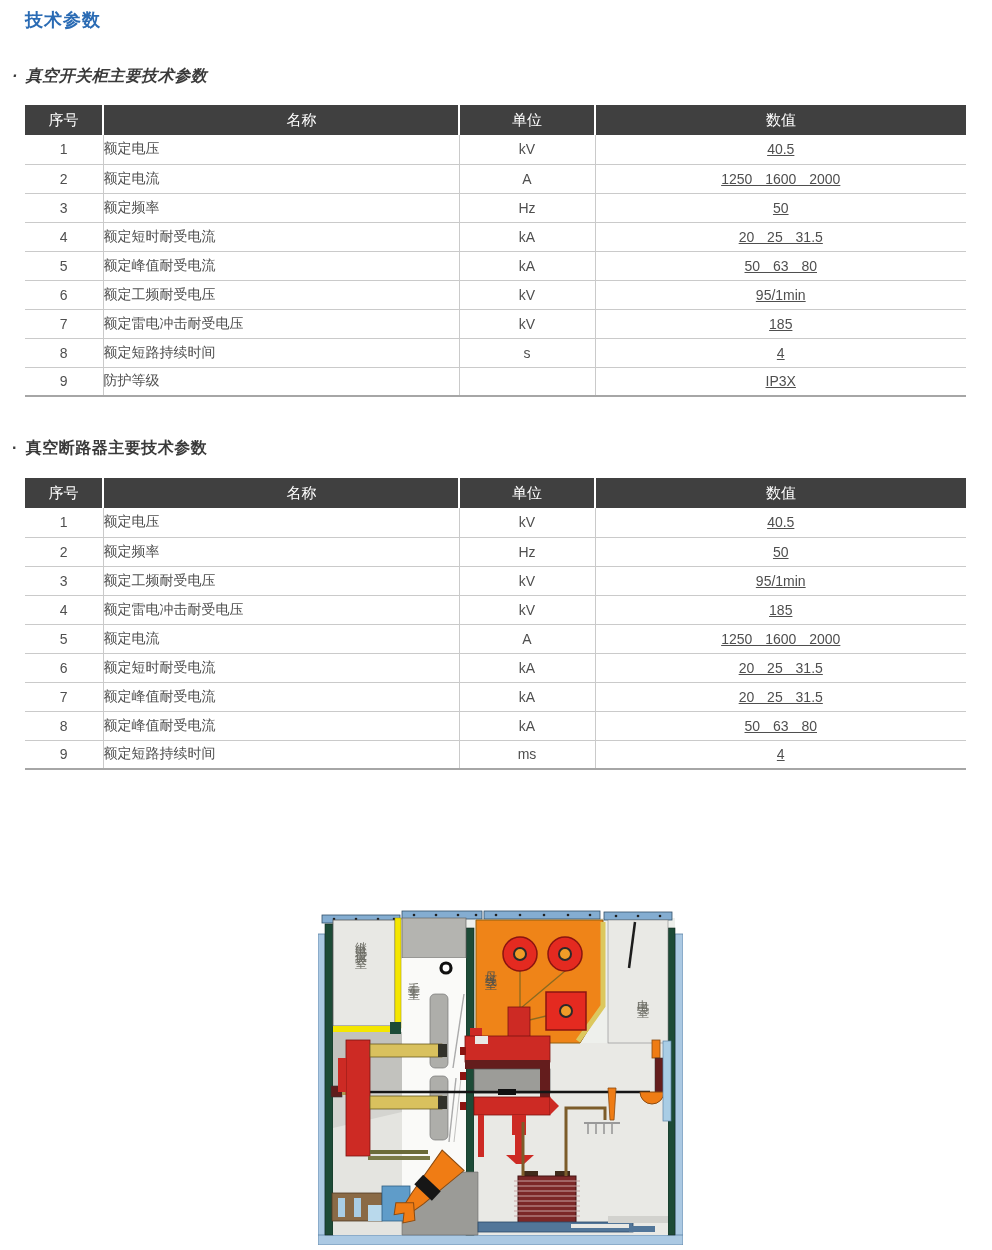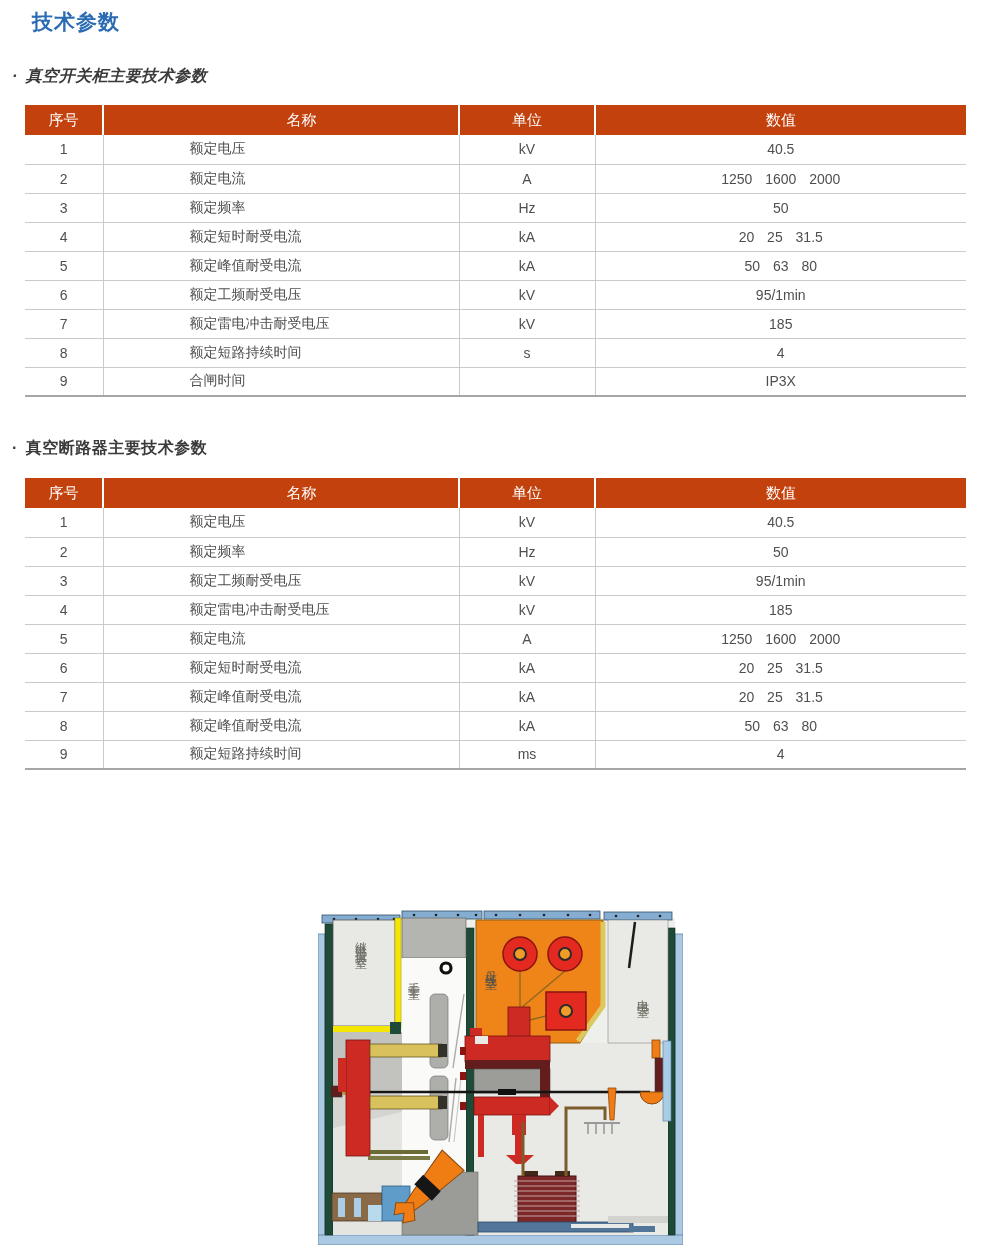--- a/index.html
+++ b/index.html
@@ -1,41 +1,41 @@
 <!DOCTYPE html>
 <html><head>
 <meta charset="utf-8">
 <style>
   * { margin:0; padding:0; box-sizing:border-box; }
   html,body { background:#ffffff; }
   body { font-family:"Liberation Sans", sans-serif; }
   .page { position:relative; width:992px; height:1250px; background:#fff; overflow:hidden; }
 
-  .page-title { position:absolute; left:32px; top:8px; font-size:21px; font-weight:bold; color:#2a6bb4; letter-spacing:1px; }
+  .page-title { position:absolute; left:25px; top:8px; font-size:18px; font-weight:bold; color:#2a6bb4; letter-spacing:1px; }
 
   .section-heading { position:absolute; left:12px; font-size:16px; font-weight:600; color:#3a3a3a; letter-spacing:0.5px; }
   .section-heading .bullet { margin-right:8px; font-weight:bold; }
   #sec1 { top:66px;font-style:italic; }
   #sec2 { top:438px; }
 
   table.ptable { position:absolute; left:25px; width:941px; border-collapse:collapse; table-layout:fixed; }
   #tbl1 { top:105px; }
   #tbl2 { top:478px; }
   .ptable col.c0 { width:78px; }
   .ptable col.c1 { width:356px; }
   .ptable col.c2 { width:136px; }
   .ptable col.c3 { width:371px; }
-  .ptable th { background:#c2410c; color:#ffffff; font-size:15px; font-weight:400; height:30px; text-align:center; }
+  .ptable th { background:#404040; color:#ffffff; font-size:15px; font-weight:400; height:30px; text-align:center; }
   .ptable th + th { border-left:2px solid #ffffff; }
   .ptable th.c1 { padding-left:41px; }
   .ptable td { height:29px; font-size:14px; color:#4f4f4f; text-align:center; border-bottom:1px solid #cacaca; background:#fff; }
   .ptable td + td { border-left:1px solid #cacaca; }
   .ptable tbody tr:last-child td { border-bottom:2px solid #a6a6a6; }
-  .ptable td.c1 { text-align:left; padding-left:86px; }
-  .ptable td.c3 { word-spacing:9px; }
+  .ptable td.c1 { text-align:left; }
+  .ptable td.c3 { word-spacing:9px;text-decoration:underline; }
 
   .diagram { position:absolute; left:318px; top:910px; width:365px; height:335px; }
   .diagram svg { position:absolute; left:0; top:0; }
   .dlabel { position:absolute; writing-mode:vertical-rl; text-orientation:upright; font-size:12px; letter-spacing:3px; color:#6e6e66; line-height:1; }
   #lbl-relay  { left:37px;  top:22px; }
   #lbl-trolley{ left:90px;  top:62px; }
   #lbl-busbar { left:167px; top:52px; color:#53524a; }
   #lbl-cable  { left:319px; top:80px; }
 </style>
 </head>
@@ -108,21 +108,21 @@
           <td class="c3">185</td>
         </tr>
         <tr>
           <td class="c0">8</td>
           <td class="c1">额定短路持续时间</td>
           <td class="c2">s</td>
           <td class="c3">4</td>
         </tr>
         <tr>
           <td class="c0">9</td>
-          <td class="c1">合闸时间</td>
+          <td class="c1">防护等级</td>
           <td class="c2"></td>
           <td class="c3">IP3X</td>
         </tr>
       </tbody>
   </table>
 
   <div class="section-heading" id="sec2">
     <span class="bullet">·</span><span>真空断路器主要技术参数</span>
   </div>
 

